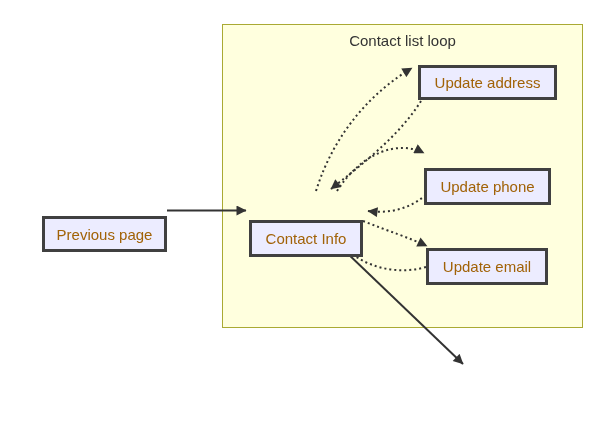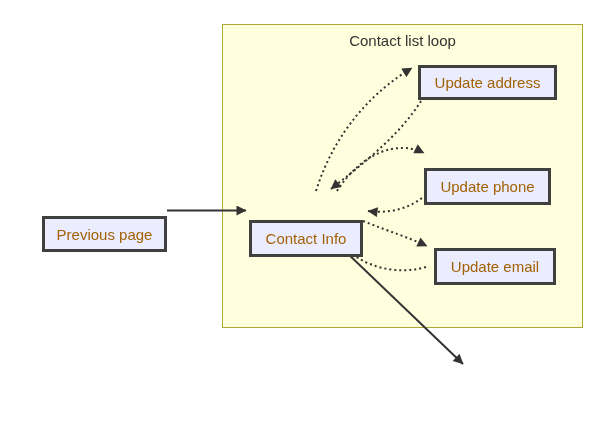--- a/index.html
+++ b/index.html
@@ -61,21 +61,21 @@
     align-items: center;
     justify-content: center;
     white-space: nowrap;
     z-index: 4;
     text-align: center;
   }
   #node-prev    { left: 42px;  top: 193px; width: 125px; height: 36px; margin-top: 23px; }
   #node-contact { left: 249px; top: 192px; width: 114px; height: 37px; margin-top: 28px; }
   #node-addr    { left: 418px; top: 65px;  width: 139px; height: 35px; }
   #node-phone   { left: 424px; top: 168px; width: 127px; height: 37px; }
-  #node-email   { left: 426px; top: 248px; width: 122px; height: 37px; margin-left: 8px; }
+  #node-email   { left: 426px; top: 248px; width: 122px; height: 37px; }
   #node-cont    { left: 423px; top: 368px; width: 131px; height: 37px; }
 </style>
 </head>
 <body>
 
 <div class="canvas">
 
   <div class="cluster"></div>
   <div class="cluster-title">Contact list loop</div>
 

